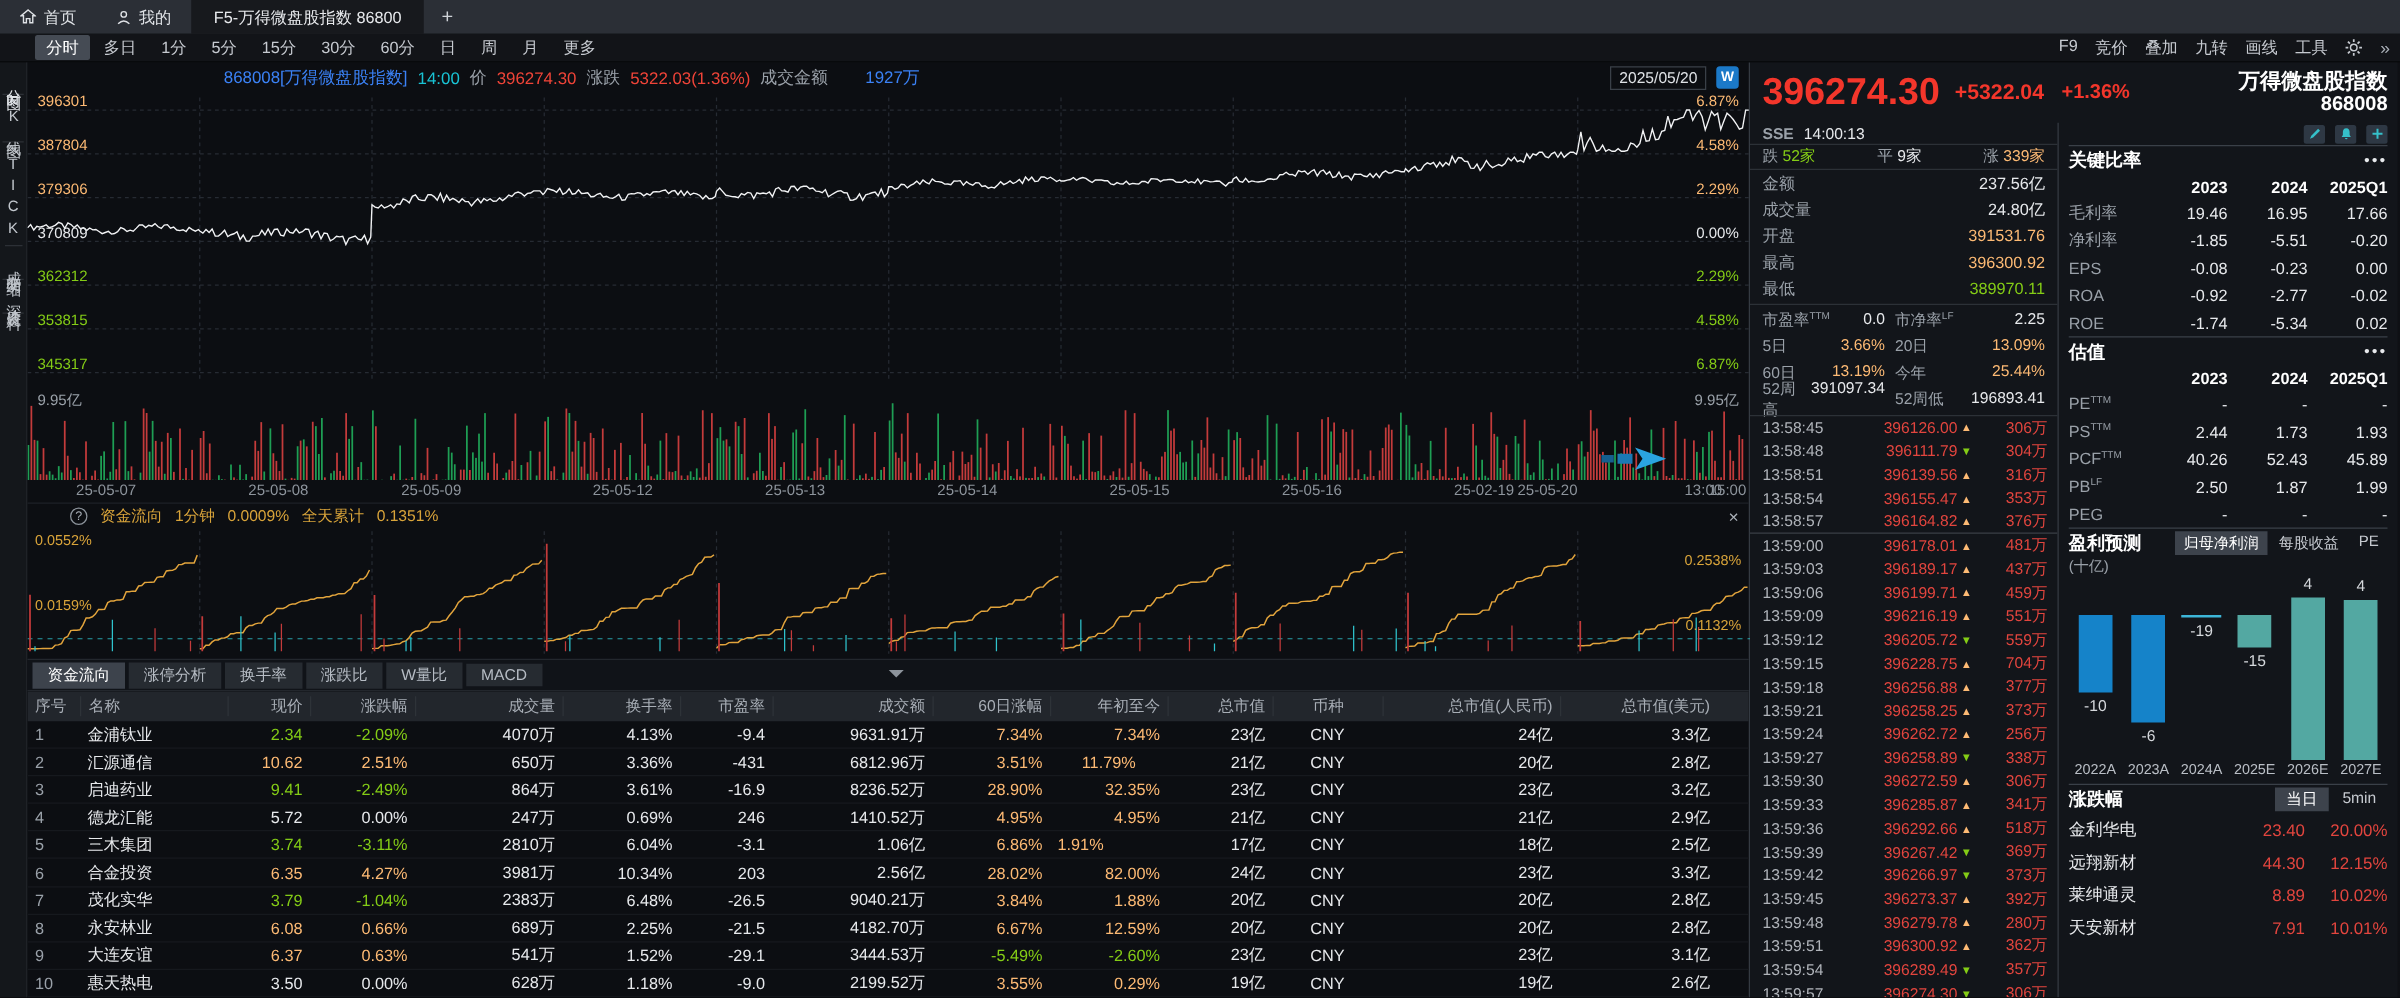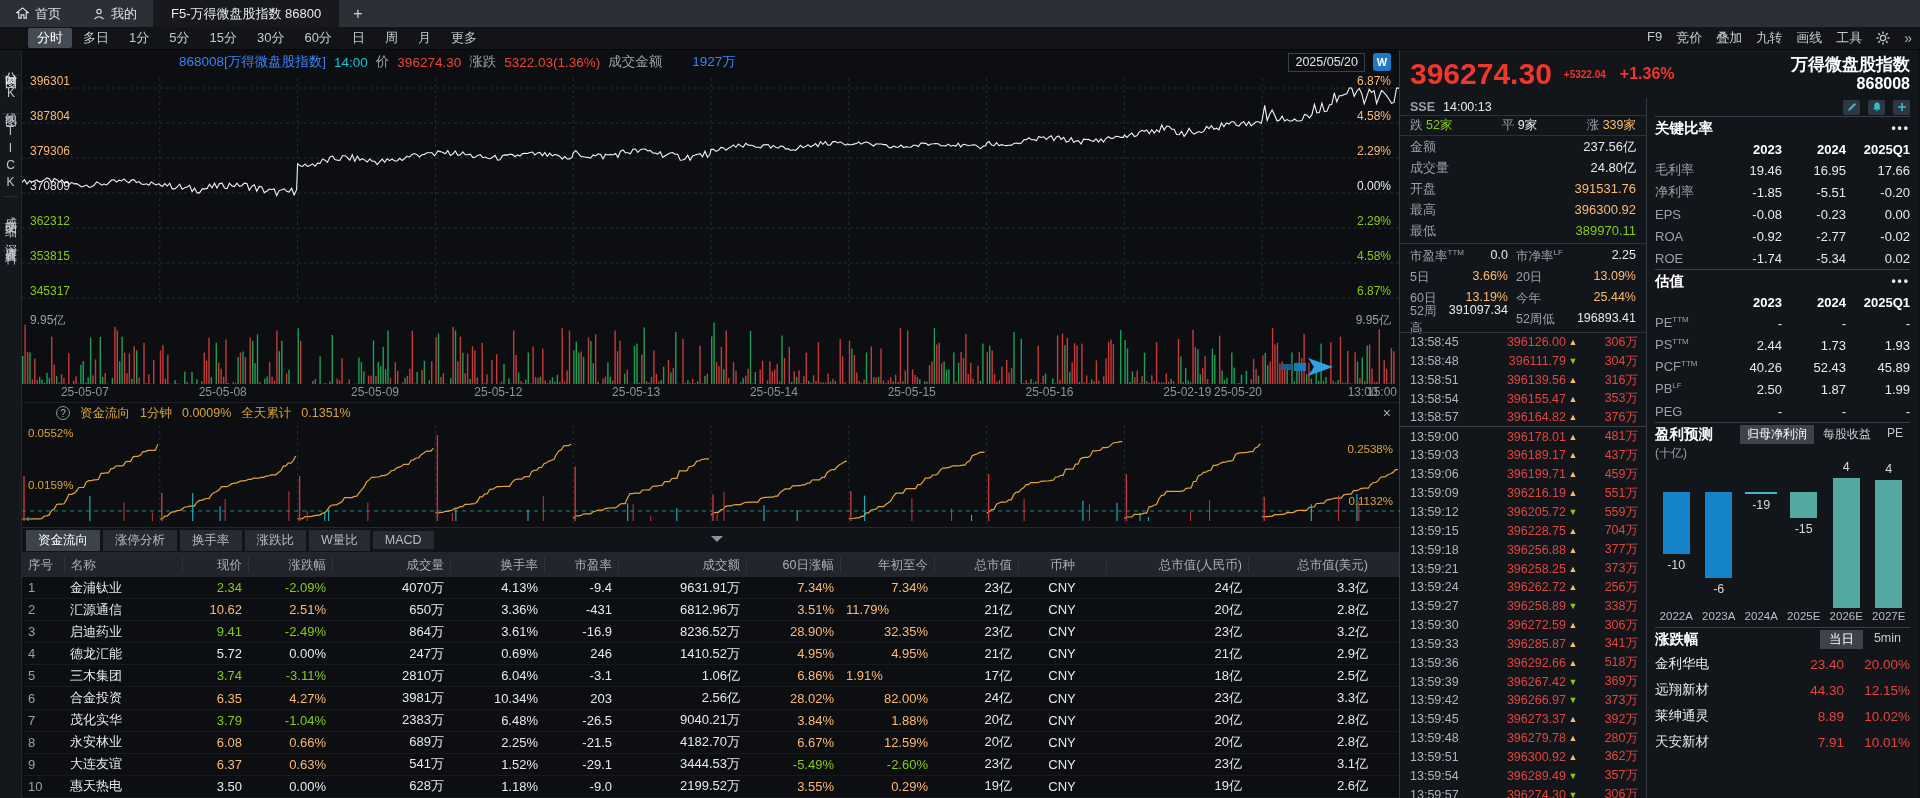--- a/index.html
+++ b/index.html
@@ -62,21 +62,21 @@
   .thead { height:24px; background:#22262c; display:flex; align-items:center; color:#a8aeb6; font-size:12.5px; }
   .trow { height:22.1px; display:flex; align-items:center; font-size:13px; border-bottom:1px solid #16191e; cursor:default; }
   .tc { padding:0 6px; white-space:nowrap; overflow:hidden; }
   .th-cell { border-left:1px solid #2e3338; height:16px; display:flex; align-items:center; }
   .th-cell:first-child { border-left:none; }
 
   
   .right-region { width:518px; display:flex; flex-direction:column; background:#12151a; }
   .strip { height:48px; display:flex; align-items:center; padding:0 8px 0 10px; }
   .big-price { color:#f3362b; font-size:30px; font-weight:bold; letter-spacing:0; }
-  .big-chg { color:#f3362b; font-size:10px; font-weight:bold; margin-left:12px; }
+  .big-chg { color:#f3362b; font-size:17px; font-weight:bold; margin-left:12px; }
   .big-pct { color:#f3362b; font-size:16px; font-weight:bold; margin-left:14px; }
   .title-group { margin-left:auto; text-align:right; line-height:1.15; }
   .tg-name { color:#fff; font-size:17px; font-weight:bold; }
   .tg-code { color:#fff; font-size:16px; font-weight:bold; }
 
   .below-strip { flex:1; display:flex; overflow:hidden; }
   .quote-col { width:247px; display:flex; flex-direction:column; border-right:1px solid #343a42; }
   .sse-row { height:18px; display:flex; align-items:center; gap:8px; padding:0 10px; font-size:12.5px; border-bottom:1px solid #2c3137; }
   .advdec { height:20px; display:flex; align-items:center; padding:0 10px; font-size:12.5px; border-bottom:1px solid #2c3137; justify-content:space-between; }
   .stat-row { height:21px; display:flex; align-items:center; justify-content:space-between; padding:0 10px; font-size:13px; }
@@ -824,21 +824,21 @@
         <div class="vol-lab" style="left:8px;">9.95亿</div>
         <div class="vol-lab" style="right:8px;">9.95亿</div>
         <svg class="star-logo" width="52" height="22" viewBox="0 0 52 22">
           <rect x="0" y="8" width="10" height="6" fill="#155f8f"></rect>
             <rect x="13" y="7" width="12" height="8" fill="#1b79b4"></rect>
           <polygon points="27,2 52,11 27,20 33,11" fill="#2aa3e0"></polygon>
         </svg>
         <div class="xlabels" id="xlabels">
             <span class="xlab" style="left: 38.9px;">25-05-07</span>
             <span class="xlab" style="left: 176.7px;">25-05-08</span>
-            <span class="xlab" style="left: 329px;">25-05-09</span>
+            <span class="xlab" style="left: 299px;">25-05-09</span>
             <span class="xlab" style="left: 452.3px;">25-05-12</span>
             <span class="xlab" style="left: 590.1px;">25-05-13</span>
             <span class="xlab" style="left: 727.9px;">25-05-14</span>
             <span class="xlab" style="left: 865.7px;">25-05-15</span>
             <span class="xlab" style="left: 1003.5px;">25-05-16</span>
             <span class="xlab" style="left: 1141.3px;">25-02-19</span>
             <span class="xlab" style="left: 1192px; text-align: center;">25-05-20</span>
             <span class="xlab" style="left: 1325.64px;">13:00</span>
             <span class="xlab" style="right: 2px;">15:00</span>
           </div>
@@ -979,21 +979,21 @@
             <div class="trow">
               <span class="tc grey" style="width: 42px; text-align: left;">2</span>
               <span class="tc white" style="width: 118px; text-align: left;">汇源通信</span>
               <span class="tc red" style="width: 66px; text-align: right;">10.62</span>
               <span class="tc red" style="width: 84px; text-align: right;">2.51%</span>
               <span class="tc white" style="width: 118px; text-align: right;">650万</span>
               <span class="tc white" style="width: 94px; text-align: right;">3.36%</span>
               <span class="tc white" style="width: 74px; text-align: right;">-431</span>
               <span class="tc white" style="width: 128px; text-align: right;">6812.96万</span>
               <span class="tc red" style="width: 94px; text-align: right;">3.51%</span>
-              <span class="tc red" style="width: 94px; text-align: left;">11.79%</span>
+              <span class="tc red" style="width: 94px; text-align: center;">11.79%</span>
               <span class="tc white" style="width: 84px; text-align: right;">21亿</span>
               <span class="tc white" style="width: 88px; text-align: center;">CNY</span>
               <span class="tc white" style="width: 142px; text-align: right;">20亿</span>
               <span class="tc white" style="width: 126px; text-align: right;">2.8亿</span>
             </div>
             <div class="trow">
               <span class="tc grey" style="width: 42px; text-align: left;">3</span>
               <span class="tc white" style="width: 118px; text-align: left;">启迪药业</span>
               <span class="tc green" style="width: 66px; text-align: right;">9.41</span>
               <span class="tc green" style="width: 84px; text-align: right;">-2.49%</span>

